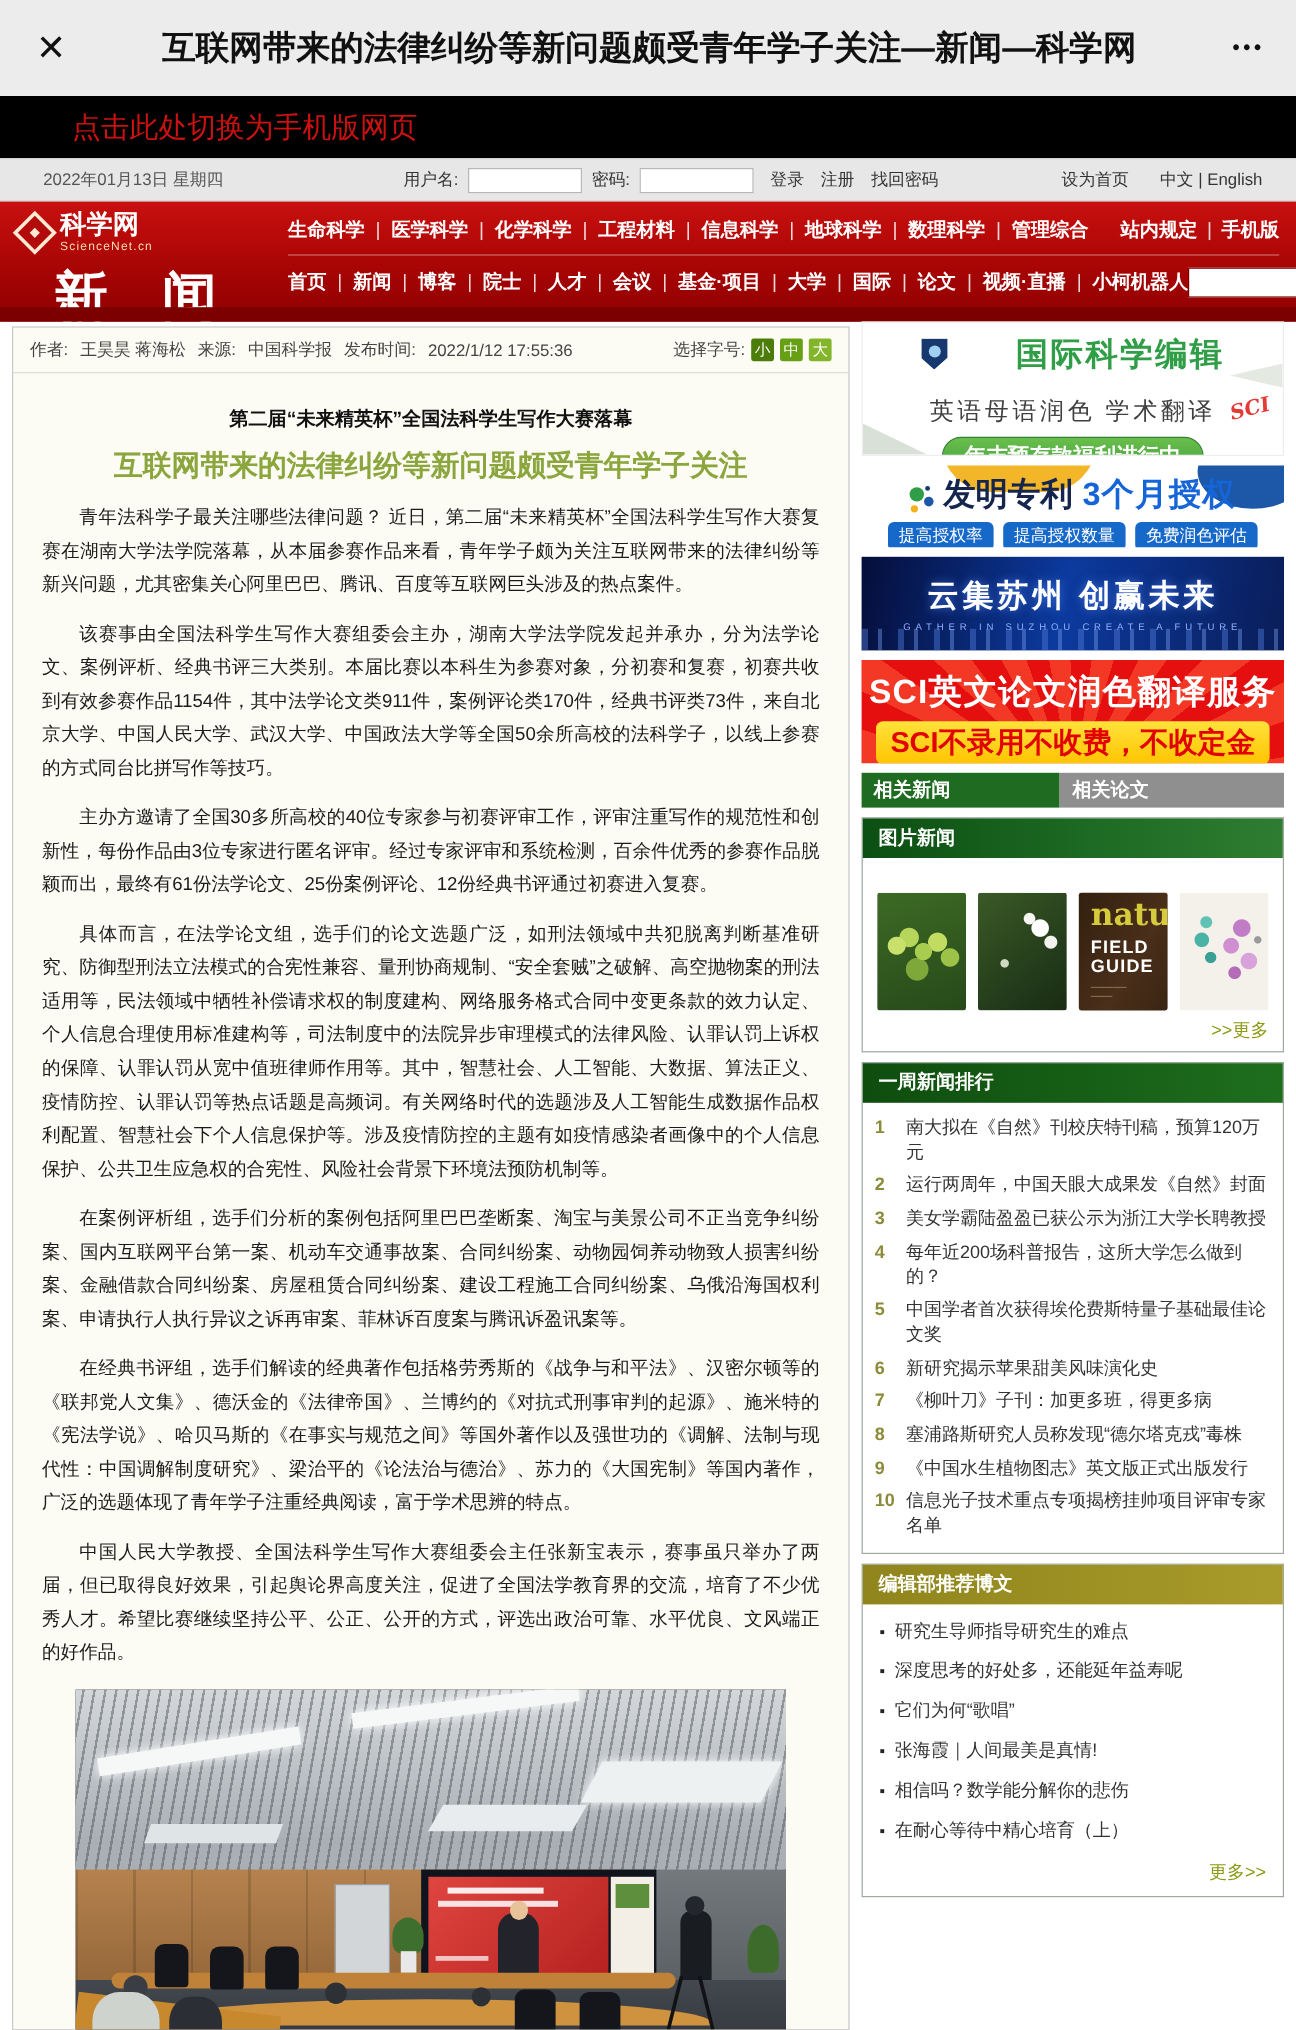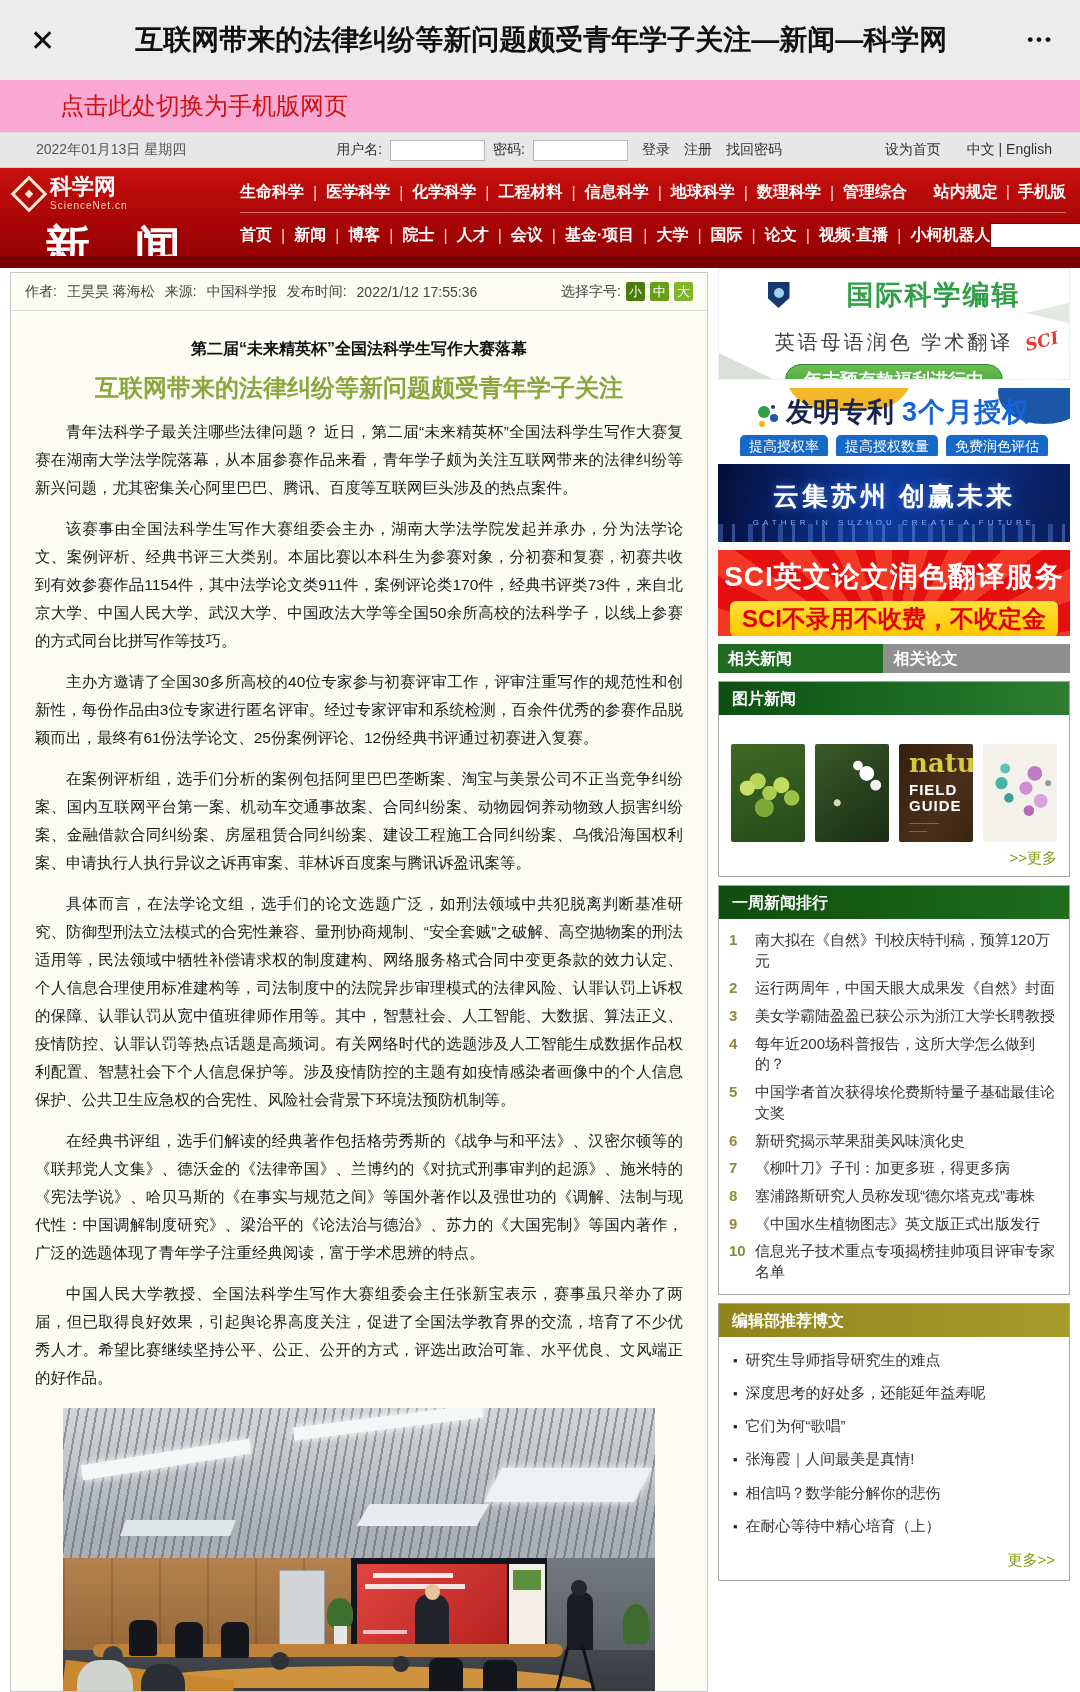--- a/index.html
+++ b/index.html
@@ -9,21 +9,21 @@
     font-family:"Liberation Sans","DejaVu Sans",sans-serif; color:#222;
   }
   
   .appbar { position:absolute; left:0; top:0; width:1080px; height:80px; background:#ececec;
     display:flex; align-items:center; }
   .appbar .x { font-size:30px; color:#111; margin-left:30px; cursor:pointer; }
   .apptitle { flex:1; text-align:center; font-size:28px; font-weight:bold; color:#111;
     white-space:nowrap; overflow:hidden; }
   .appbar .dots { font-size:17px; letter-spacing:3px; font-weight:bold; color:#111; margin-right:26px; cursor:pointer; }
   
-  .mobilerow { position:absolute; left:0; top:80px; width:1080px; height:52px; background:#f9a8d4;
+  .mobilerow { position:absolute; left:0; top:80px; width:1080px; height:52px; background:#000000;
     display:flex; align-items:center; }
   .moblink { color:#cc1111; font-size:24px; margin-left:60px; text-decoration:none; cursor:pointer; }
   
   .datebar { position:absolute; left:0; top:132px; width:1080px; height:36px; background:#e7e7e7;
     border-top:1px solid #dcdcdc; border-bottom:1px solid #cfcfcf;
     display:flex; align-items:center; font-size:14px; color:#555; }
   .datebar .date { margin-left:36px; }
   .loginarea { display:flex; align-items:center; gap:8px; margin-left:150px; color:#333; }
   .loginarea input { width:95px; height:21px; border:1px solid #b7b7b7; background:#fff; }
   .loginarea a { color:#333; text-decoration:none; margin-left:6px; cursor:pointer; }
@@ -349,22 +349,22 @@
       <span class="szbox sz2">大</span>
     </div>
   </div>
   <div class="subtitle">第二届“未来精英杯”全国法科学生写作大赛落幕</div>
   <h1 class="arttitle">互联网带来的法律纠纷等新问题颇受青年学子关注</h1>
   <div class="artbody">
 
   <p>青年法科学子最关注哪些法律问题？ 近日，第二届“未来精英杯”全国法科学生写作大赛复赛在湖南大学法学院落幕，从本届参赛作品来看，青年学子颇为关注互联网带来的法律纠纷等新兴问题，尤其密集关心阿里巴巴、腾讯、百度等互联网巨头涉及的热点案件。</p>
       <p>该赛事由全国法科学生写作大赛组委会主办，湖南大学法学院发起并承办，分为法学论文、案例评析、经典书评三大类别。本届比赛以本科生为参赛对象，分初赛和复赛，初赛共收到有效参赛作品1154件，其中法学论文类911件，案例评论类170件，经典书评类73件，来自北京大学、中国人民大学、武汉大学、中国政法大学等全国50余所高校的法科学子，以线上参赛的方式同台比拼写作等技巧。</p>
       <p>主办方邀请了全国30多所高校的40位专家参与初赛评审工作，评审注重写作的规范性和创新性，每份作品由3位专家进行匿名评审。经过专家评审和系统检测，百余件优秀的参赛作品脱颖而出，最终有61份法学论文、25份案例评论、12份经典书评通过初赛进入复赛。</p>
+      <p>具体而言，在法学论文组，选手们的论文选题广泛，如刑法领域中共犯脱离判断基准研究、防御型刑法立法模式的合宪性兼容、量刑协商规制、“安全套贼”之破解、高空抛物案的刑法适用等，民法领域中牺牲补偿请求权的制度建构、网络服务格式合同中变更条款的效力认定、个人信息合理使用标准建构等，司法制度中的法院异步审理模式的法律风险、认罪认罚上诉权的保障、认罪认罚从宽中值班律师作用等。其中，智慧社会、人工智能、大数据、算法正义、疫情防控、认罪认罚等热点话题是高频词。有关网络时代的选题涉及人工智能生成数据作品权利配置、智慧社会下个人信息保护等。涉及疫情防控的主题有如疫情感染者画像中的个人信息保护、公共卫生应急权的合宪性、风险社会背景下环境法预防机制等。</p>
       <p>在案例评析组，选手们分析的案例包括阿里巴巴垄断案、淘宝与美景公司不正当竞争纠纷案、国内互联网平台第一案、机动车交通事故案、合同纠纷案、动物园饲养动物致人损害纠纷案、金融借款合同纠纷案、房屋租赁合同纠纷案、建设工程施工合同纠纷案、乌俄沿海国权利案、申请执行人执行异议之诉再审案、菲林诉百度案与腾讯诉盈讯案等。</p>
-      <p>具体而言，在法学论文组，选手们的论文选题广泛，如刑法领域中共犯脱离判断基准研究、防御型刑法立法模式的合宪性兼容、量刑协商规制、“安全套贼”之破解、高空抛物案的刑法适用等，民法领域中牺牲补偿请求权的制度建构、网络服务格式合同中变更条款的效力认定、个人信息合理使用标准建构等，司法制度中的法院异步审理模式的法律风险、认罪认罚上诉权的保障、认罪认罚从宽中值班律师作用等。其中，智慧社会、人工智能、大数据、算法正义、疫情防控、认罪认罚等热点话题是高频词。有关网络时代的选题涉及人工智能生成数据作品权利配置、智慧社会下个人信息保护等。涉及疫情防控的主题有如疫情感染者画像中的个人信息保护、公共卫生应急权的合宪性、风险社会背景下环境法预防机制等。</p>
       <p>在经典书评组，选手们解读的经典著作包括格劳秀斯的《战争与和平法》、汉密尔顿等的《联邦党人文集》、德沃金的《法律帝国》、兰博约的《对抗式刑事审判的起源》、施米特的《宪法学说》、哈贝马斯的《在事实与规范之间》等国外著作以及强世功的《调解、法制与现代性：中国调解制度研究》、梁治平的《论法治与德治》、苏力的《大国宪制》等国内著作，广泛的选题体现了青年学子注重经典阅读，富于学术思辨的特点。</p>
       <p>中国人民大学教授、全国法科学生写作大赛组委会主任张新宝表示，赛事虽只举办了两届，但已取得良好效果，引起舆论界高度关注，促进了全国法学教育界的交流，培育了不少优秀人才。希望比赛继续坚持公平、公正、公开的方式，评选出政治可靠、水平优良、文风端正的好作品。</p>
     </div>
 
   <div class="photo">
     <i class="ph-ceiling"></i>
     <i class="ph-slats"></i>
     <i class="ph-light1"></i>
     <i class="ph-light2"></i>
     <i class="ph-light3"></i>

